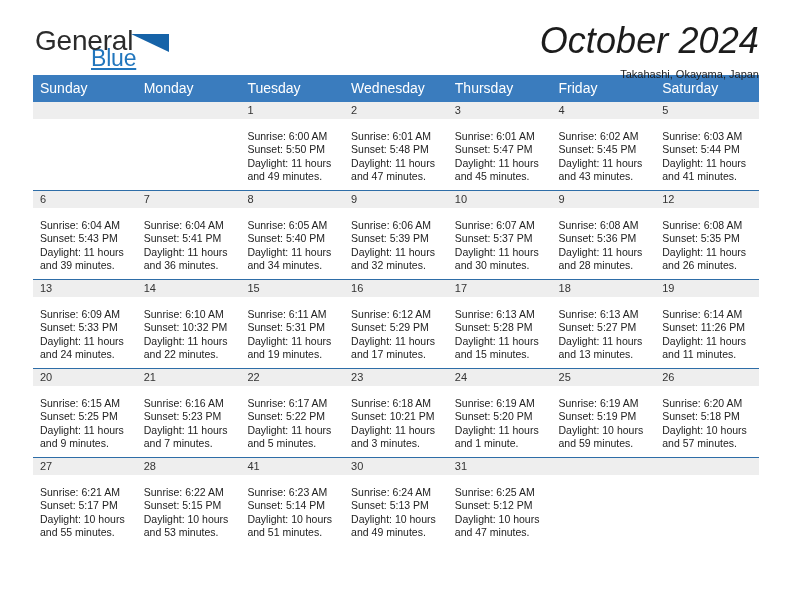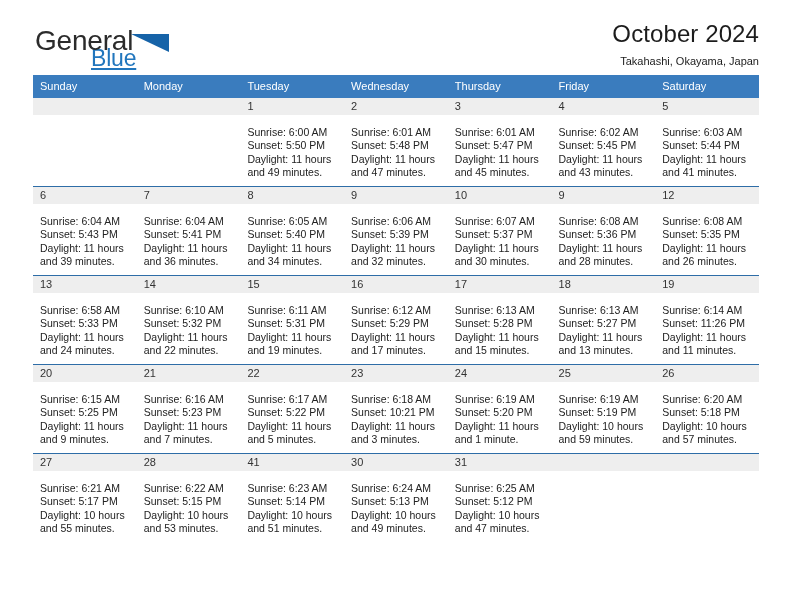--- a/index.html
+++ b/index.html
@@ -64,45 +64,46 @@
     text-decoration: underline;
   }
 
   .title-block {
     position: absolute;
     right: 0px;
     top: 20px;
     text-align: right;
   }
   .cal-title {
-    font-size: 24px;
+    font-size: 36px;
     color: #1c1c1c;
     font-weight: 400;
     line-height: 1.15;
     letter-spacing: 0.1px;
+    font-style: italic;
   }
   .cal-subtitle {
     font-size: 11px;
     color: #1c1c1c;
     font-weight: 400;
     margin-top: 7px;
     line-height: 1.2;
   }
 
   
   .calendar {
     width: 726px;
     border-collapse: collapse;
     table-layout: fixed;
     margin-top: 3px;
   }
   .calendar th {
     background: #3a7cbe;
     color: #ffffff;
-    font-size: 11px;
+    font-size: 14px;
     font-weight: 400;
     text-align: left;
     padding: 5px 0 6px 7px;
     height: 12px;
     border: none;
   }
   .calendar td {
     vertical-align: top;
     padding: 0;
     border: none;
@@ -290,31 +291,31 @@
 Sunset: 5:35 PM
 Daylight: 11 hours
 and 26 minutes.</div>
             </div>
           </td>
         </tr>
         <tr>
           <td>
             <div class="cell-inner">
               <div class="daynum-band">13</div>
-              <div class="day-info">Sunrise: 6:58 AM
+              <div class="day-info">Sunrise: 6:09 AM
 Sunset: 5:33 PM
 Daylight: 11 hours
 and 24 minutes.</div>
             </div>
           </td>
           <td>
             <div class="cell-inner">
               <div class="daynum-band">14</div>
               <div class="day-info">Sunrise: 6:10 AM
-Sunset: 5:32 PM
+Sunset: 10:32 PM
 Daylight: 11 hours
 and 22 minutes.</div>
             </div>
           </td>
           <td>
             <div class="cell-inner">
               <div class="daynum-band">15</div>
               <div class="day-info">Sunrise: 6:11 AM
 Sunset: 5:31 PM
 Daylight: 11 hours

